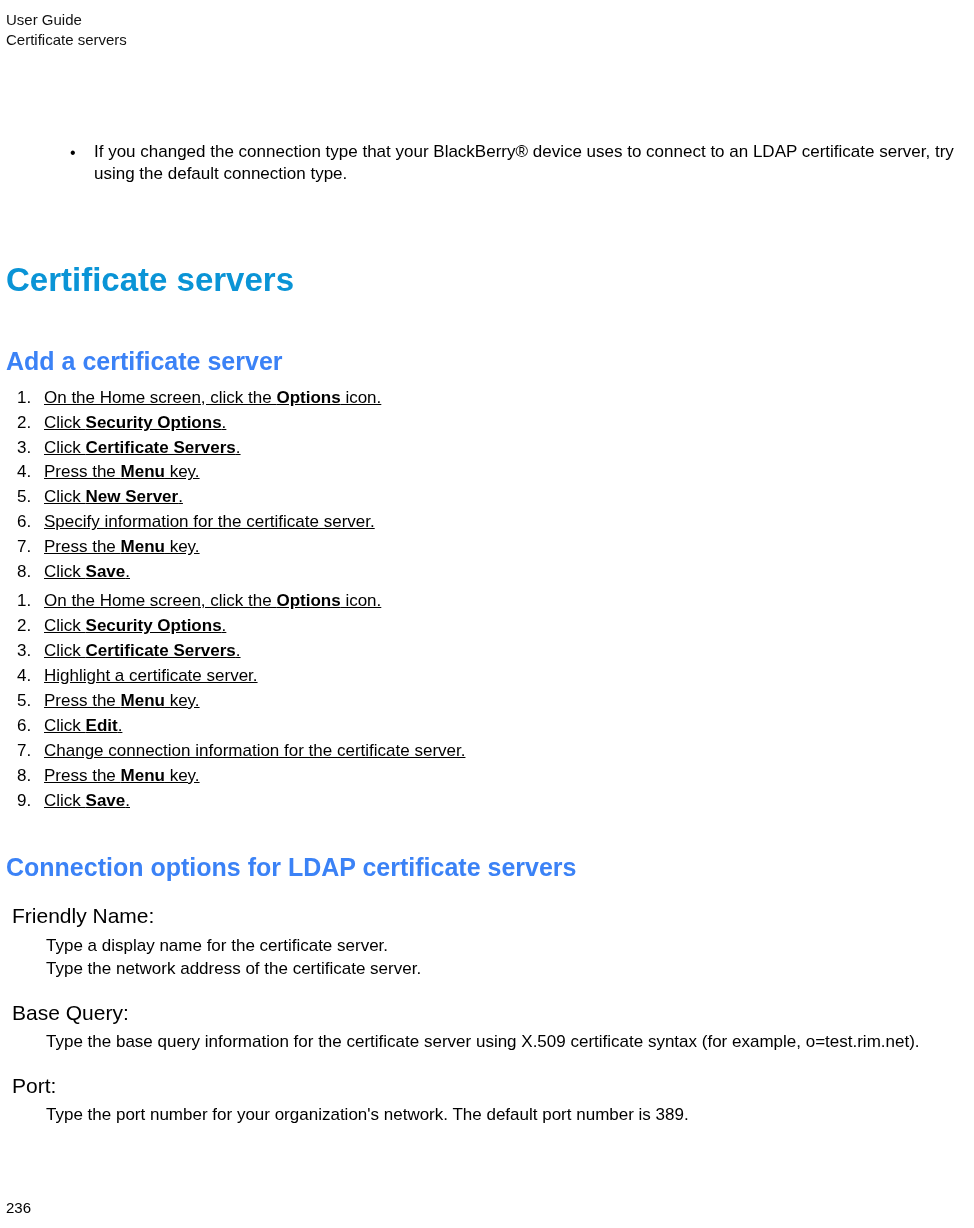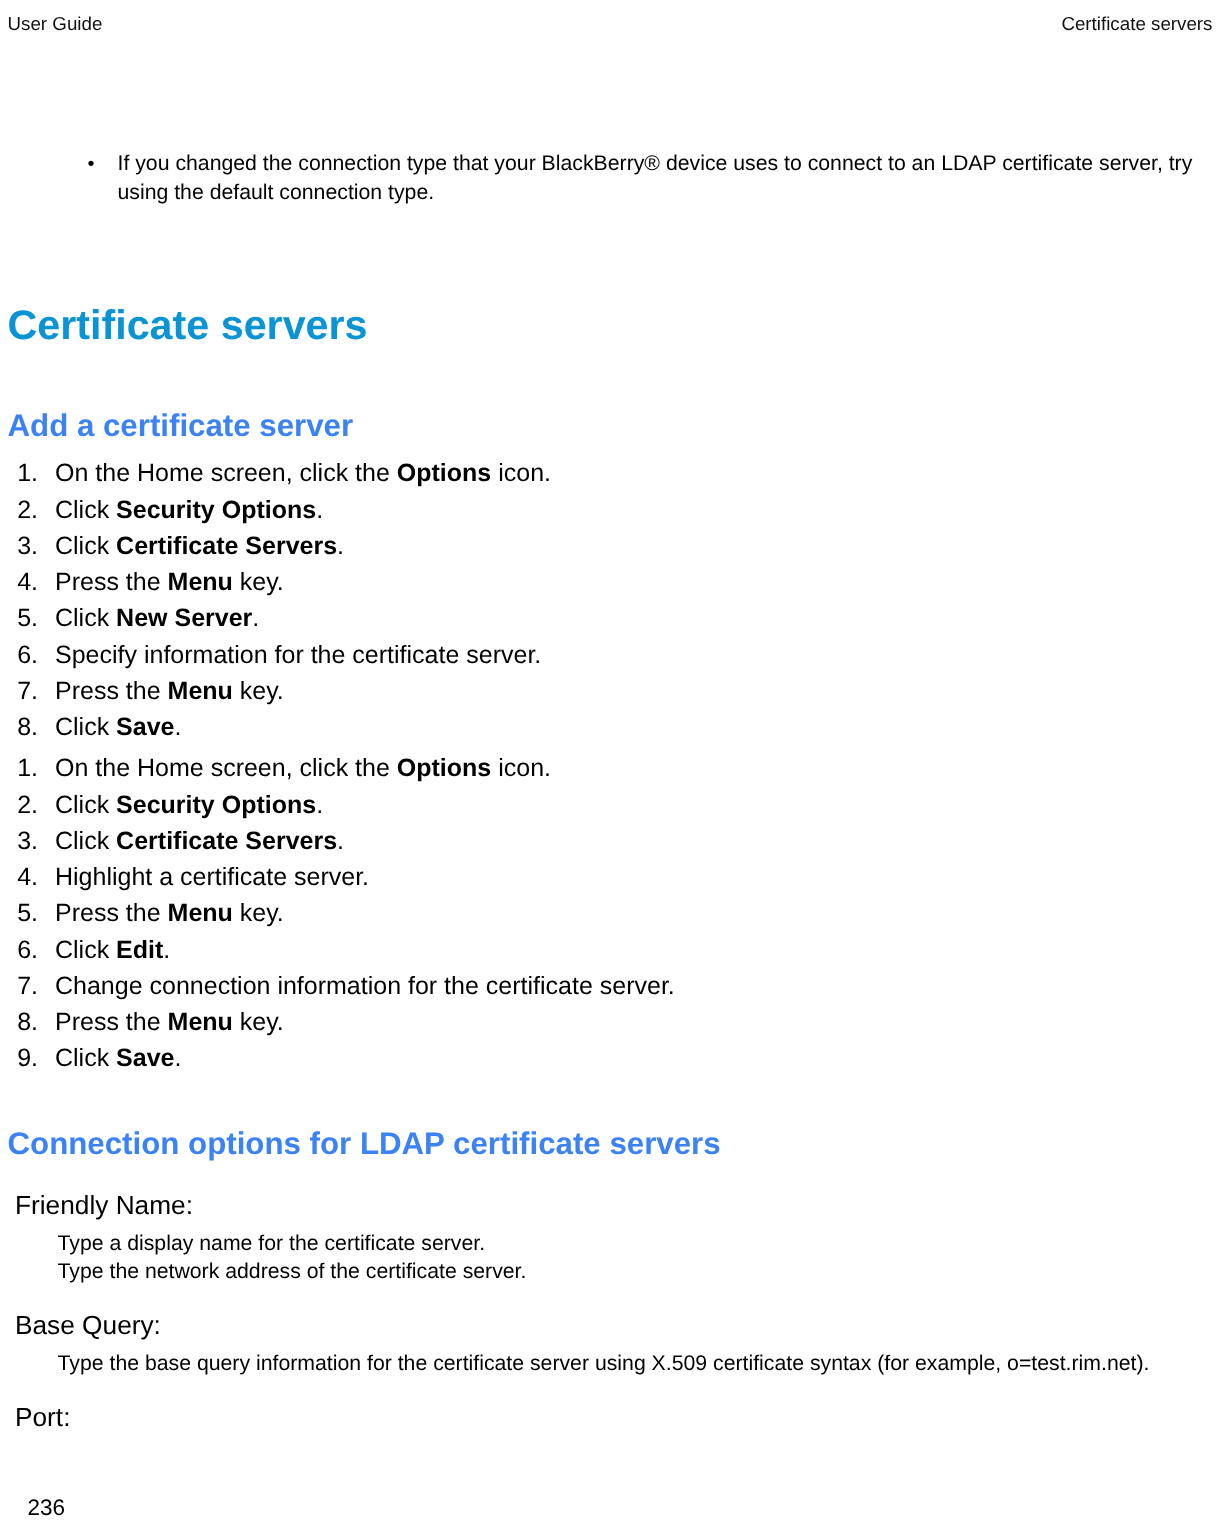--- a/index.html
+++ b/index.html
@@ -18,20 +18,21 @@
     min-height: 1228px;
     padding: 10px 0 12px 0;
     position: relative;
   }
   .header {
     display: flex;
     justify-content: space-between;
     font-size: 15px;
     padding: 0 4px 0 6px;
     color: #111;
+    flex-direction: column;
   }
   .content {
     padding: 0 4px 0 6px;
   }
   .intro-area {
     margin-top: 90px;
   }
   .bullet-row {
     display: flex;
     align-items: flex-start;
@@ -60,41 +61,42 @@
     font-size: 25px;
     margin: 30px 0 8px 0;
   }
   ol.steps {
     margin: 6px 0 0 0;
     padding-left: 30px;
   }
   ol.steps li {
     padding-left: 8px;
     margin: 2px 0;
-    font-size: 20px;
+    font-size: 17px;
+    text-decoration: underline;
   }
   .dl-block {
     margin-top: 18px;
   }
   .dt {
     font-weight: 400;
     margin: 18px 0 4px 6px;
     font-size: 21px;
   }
   .dt::after { content: ":"; }
   .dd {
     margin: 0 0 0 40px;
     font-size: 17px;
   }
   .b { font-weight: 700; }
   .footer {
     position: absolute;
     bottom: 10px;
-    left: 22px;
-    font-size: 18px;
+    left: 6px;
+    font-size: 15px;
   }
 </style>
 </head>
 <body>
 
 <div class="page">
 
   <div class="header">
     <div>User Guide</div>
     <div>Certificate servers</div>
@@ -139,18 +141,19 @@
     <div class="dl-block">
       <div class="dt">Friendly Name</div>
       <div class="dd">Type a display name for the certificate server.</div>
 
       <div class="dd">Type the network address of the certificate server.</div>
 
       <div class="dt">Base Query</div>
       <div class="dd">Type the base query information for the certificate server using X.509 certificate syntax (for example, o=test.rim.net).</div>
 
       <div class="dt">Port</div>
+      <div class="dd">Type the port number for your organization's network. The default port number is 389.</div>
     </div>
 
   </div>
 
   <div class="footer">236</div>
 </div>
 
 </body></html>

